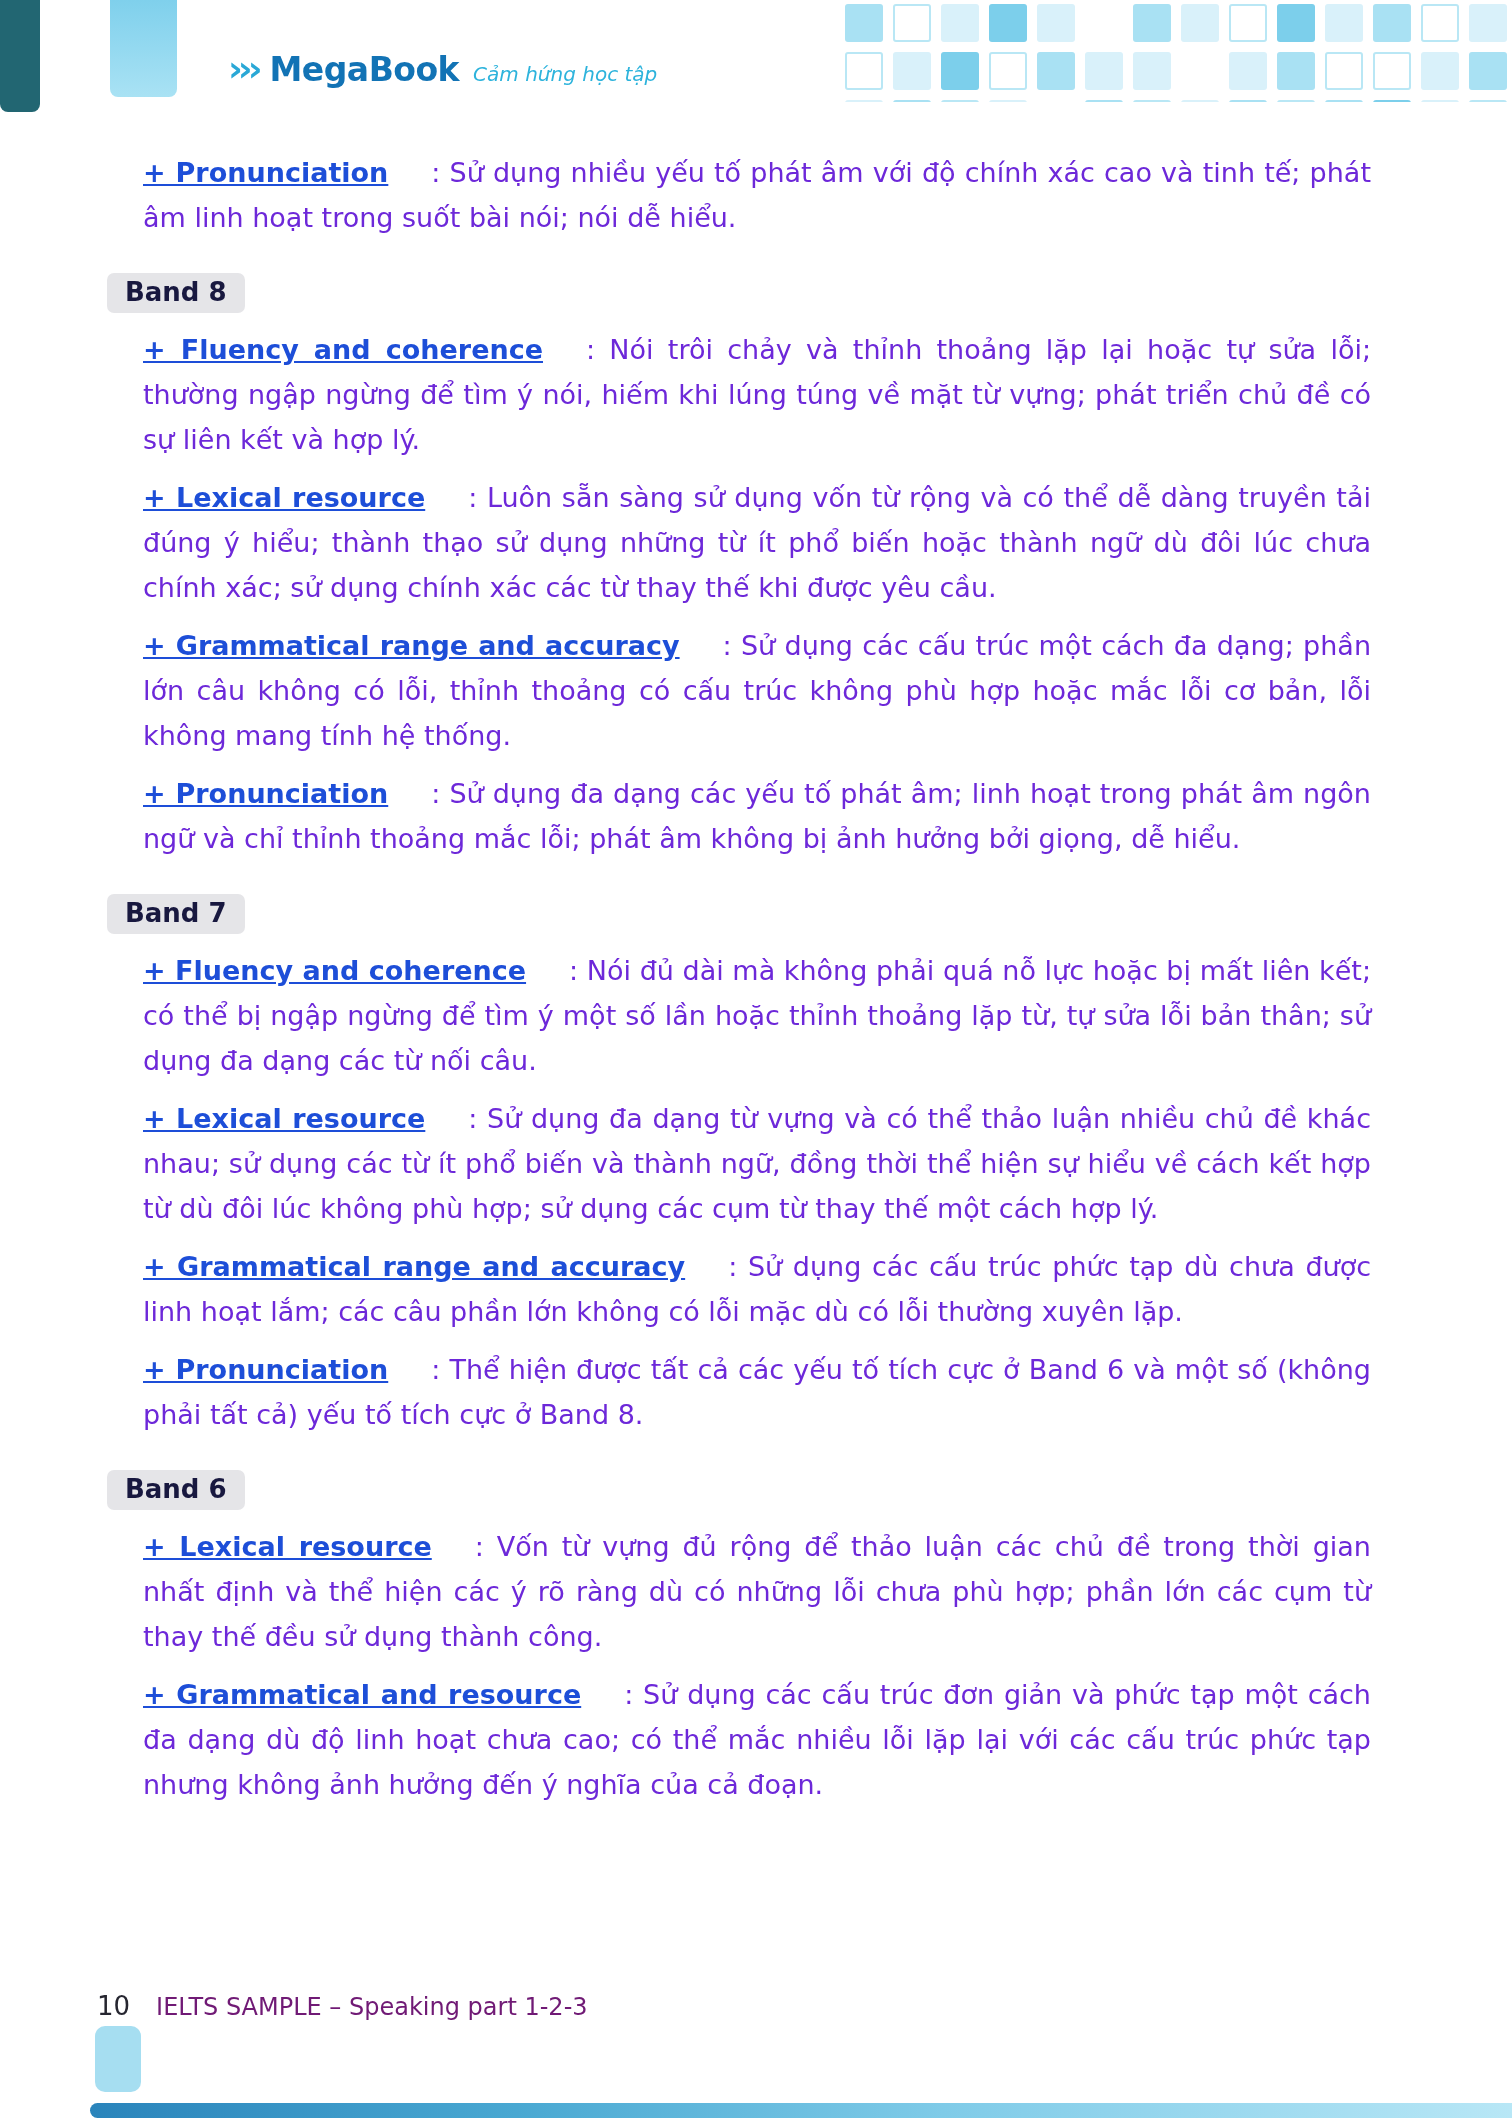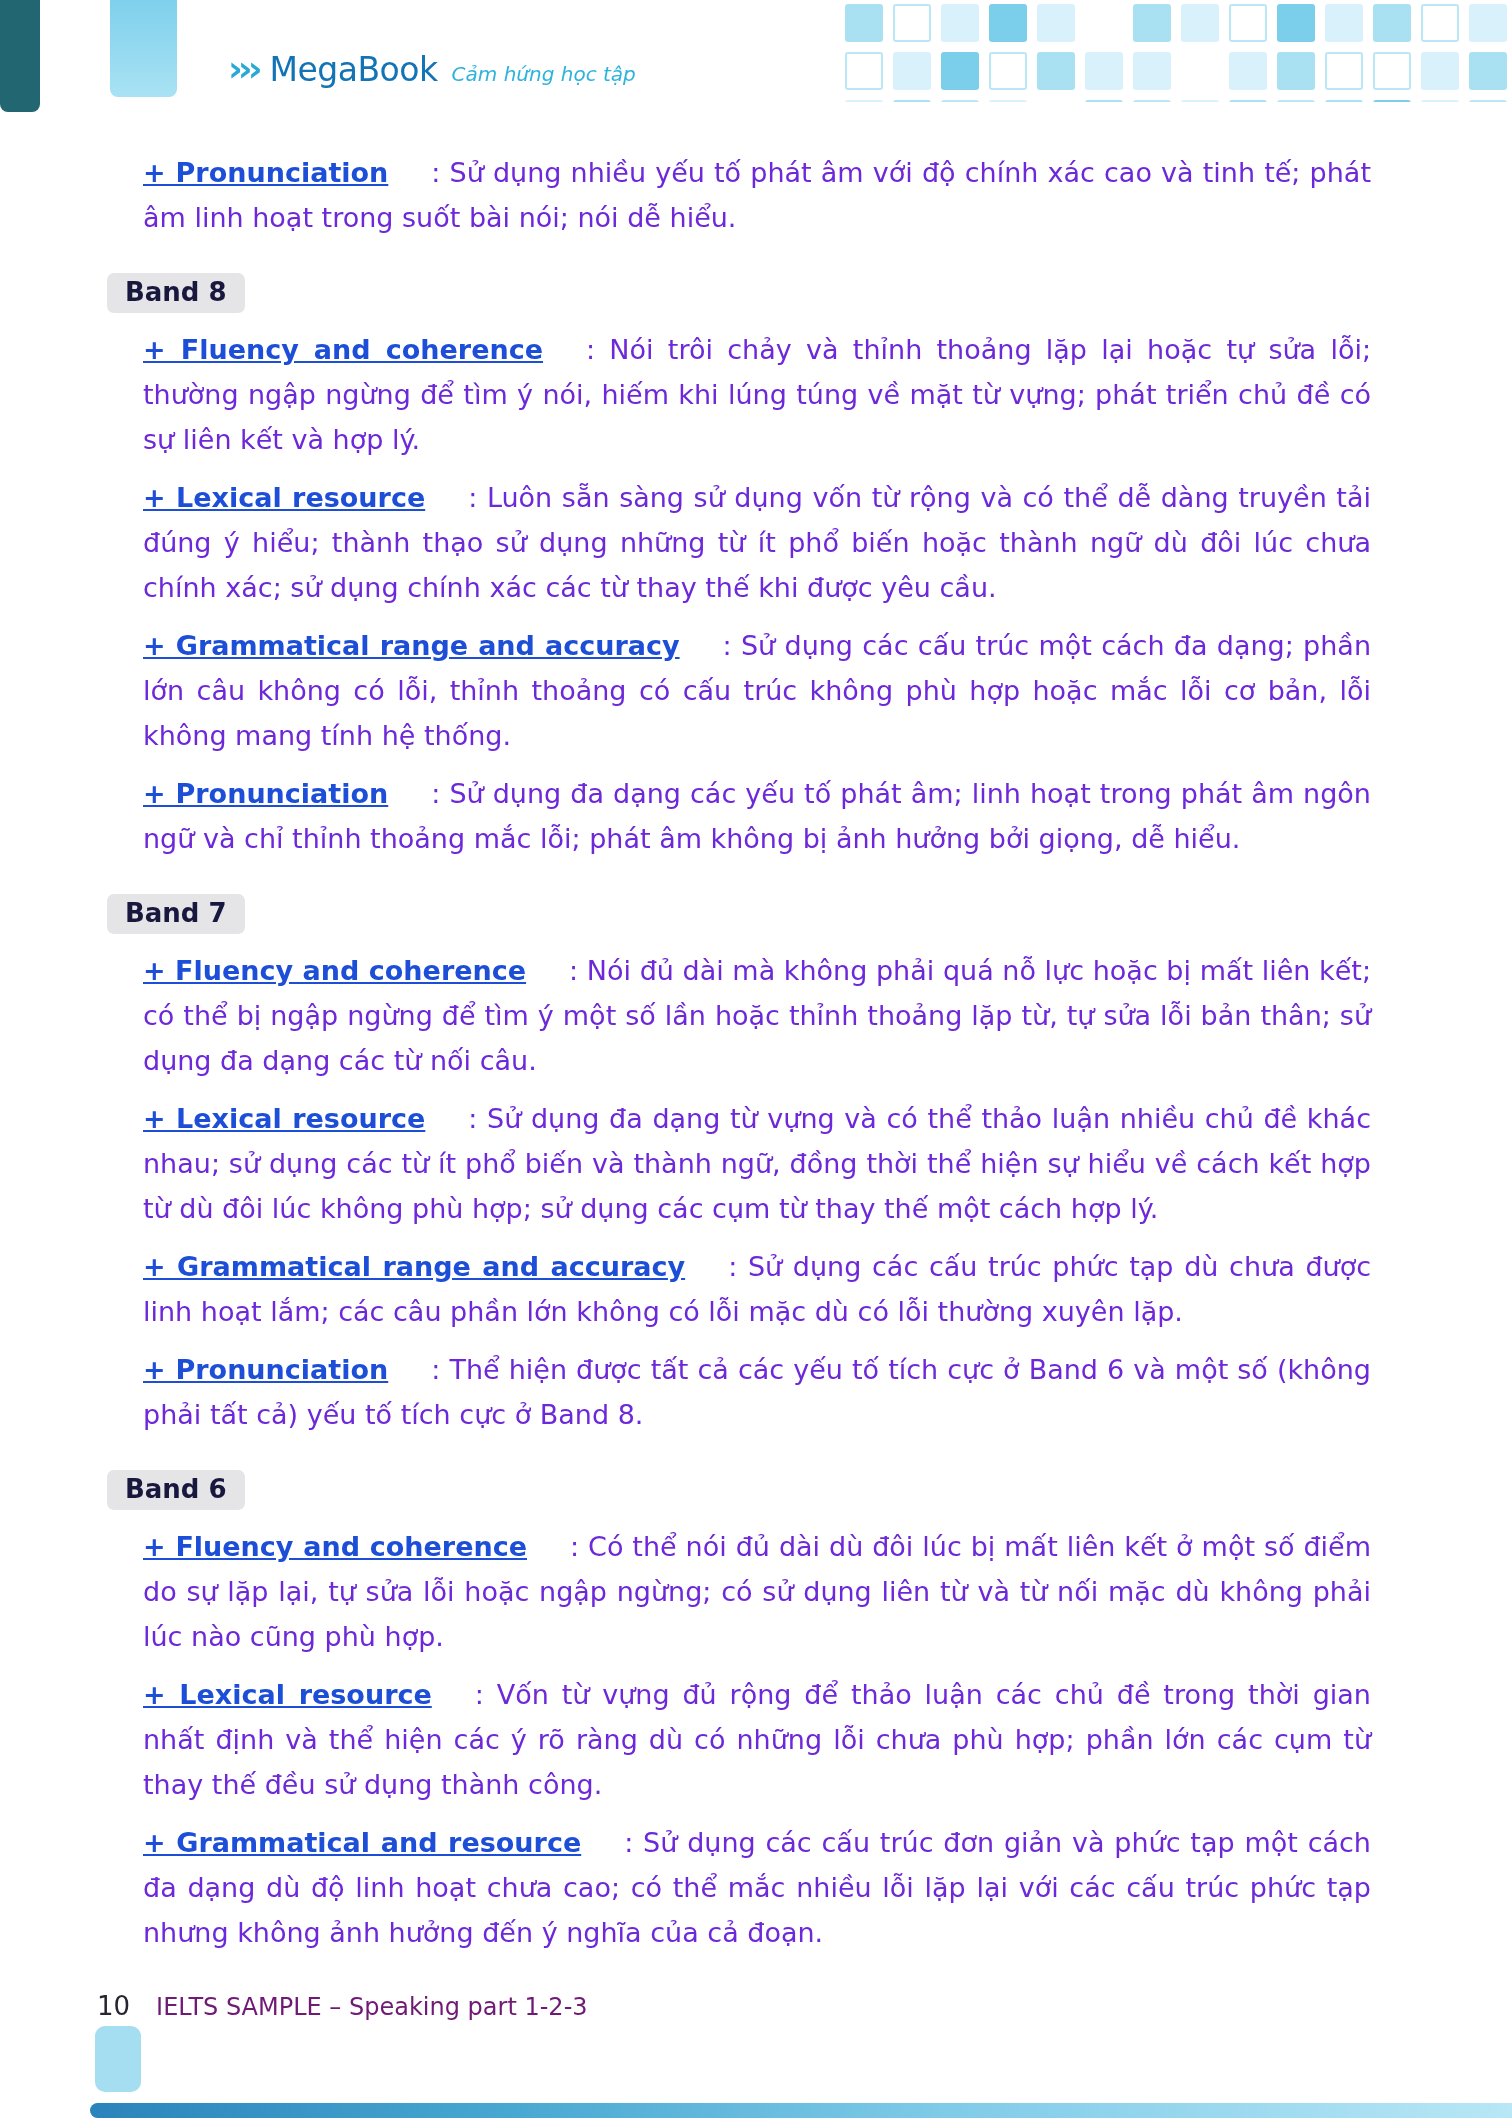--- a/index.html
+++ b/index.html
@@ -34,21 +34,21 @@
   .sq.c3 { background:#a9e1f3; }
   .sq.c4 { background:#7ccfeb; }
 
   
   .logo { position:absolute; left:228px; top:48px; display:flex; align-items:baseline; }
   .logo-chevrons {
     font-weight:bold; font-size:36px; color:#2aa8d6;
     letter-spacing:-5px; margin-right:12px;
   }
   .logo-brand {
-    font-weight:normal; font-size:33px; color:#1273b5; letter-spacing:-0.5px;
+    font-weight:bold; font-size:33px; color:#1273b5; letter-spacing:-0.5px;
   }
   .logo-tagline {
     font-style:italic; font-size:20px; color:#2db3dc; margin-left:14px;
   }
 
   
   .content { position:absolute; left:143px; top:150px; width:1228px; }
   .item {
     font-size:27px; line-height:45px; text-align:justify;
     margin-bottom:13px; color:#1a1a30;
@@ -156,21 +156,20 @@
   <section class="band-section">
     <div class="band-box">Band 7</div>
     <p class="item"><span class="crit-label">+ Fluency and coherence</span><span class="crit-text">: Nói đủ dài mà không phải quá nỗ lực hoặc bị mất liên kết; có thể bị ngập ngừng để tìm ý một số lần hoặc thỉnh thoảng lặp từ, tự sửa lỗi bản thân; sử dụng đa dạng các từ nối câu.</span></p>
     <p class="item"><span class="crit-label">+ Lexical resource</span><span class="crit-text">: Sử dụng đa dạng từ vựng và có thể thảo luận nhiều chủ đề khác nhau; sử dụng các từ ít phổ biến và thành ngữ, đồng thời thể hiện sự hiểu về cách kết hợp từ dù đôi lúc không phù hợp; sử dụng các cụm từ thay thế một cách hợp lý.</span></p>
     <p class="item"><span class="crit-label">+ Grammatical range and accuracy</span><span class="crit-text">: Sử dụng các cấu trúc phức tạp dù chưa được linh hoạt lắm; các câu phần lớn không có lỗi mặc dù có lỗi thường xuyên lặp.</span></p>
     <p class="item"><span class="crit-label">+ Pronunciation</span><span class="crit-text">: Thể hiện được tất cả các yếu tố tích cực ở Band 6 và một số (không phải tất cả) yếu tố tích cực ở Band 8.</span></p>
   </section>
 
   <section class="band-section">
     <div class="band-box">Band 6</div>
-    <p class="item"><span class="crit-label">+ Fluency and coherence</span><span class="crit-text">: Có thể nói đủ dài dù đôi lúc bị mất liên kết ở một số điểm do sự lặp lại, tự sửa lỗi hoặc ngập ngừng; có sử dụng liên từ và từ nối mặc dù không phải lúc nào cũng phù hợp.</span></p>
     <p class="item"><span class="crit-label">+ Lexical resource</span><span class="crit-text">: Vốn từ vựng đủ rộng để thảo luận các chủ đề trong thời gian nhất định và thể hiện các ý rõ ràng dù có những lỗi chưa phù hợp; phần lớn các cụm từ thay thế đều sử dụng thành công.</span></p>
     <p class="item"><span class="crit-label">+ Grammatical and resource</span><span class="crit-text">: Sử dụng các cấu trúc đơn giản và phức tạp một cách đa dạng dù độ linh hoạt chưa cao; có thể mắc nhiều lỗi lặp lại với các cấu trúc phức tạp nhưng không ảnh hưởng đến ý nghĩa của cả đoạn.</span></p>
   </section>
 
 </main>
 
 <div class="footer">
   <span class="page-number">10</span>
   <span class="footer-text">IELTS SAMPLE – Speaking part 1-2-3</span>
 </div>

